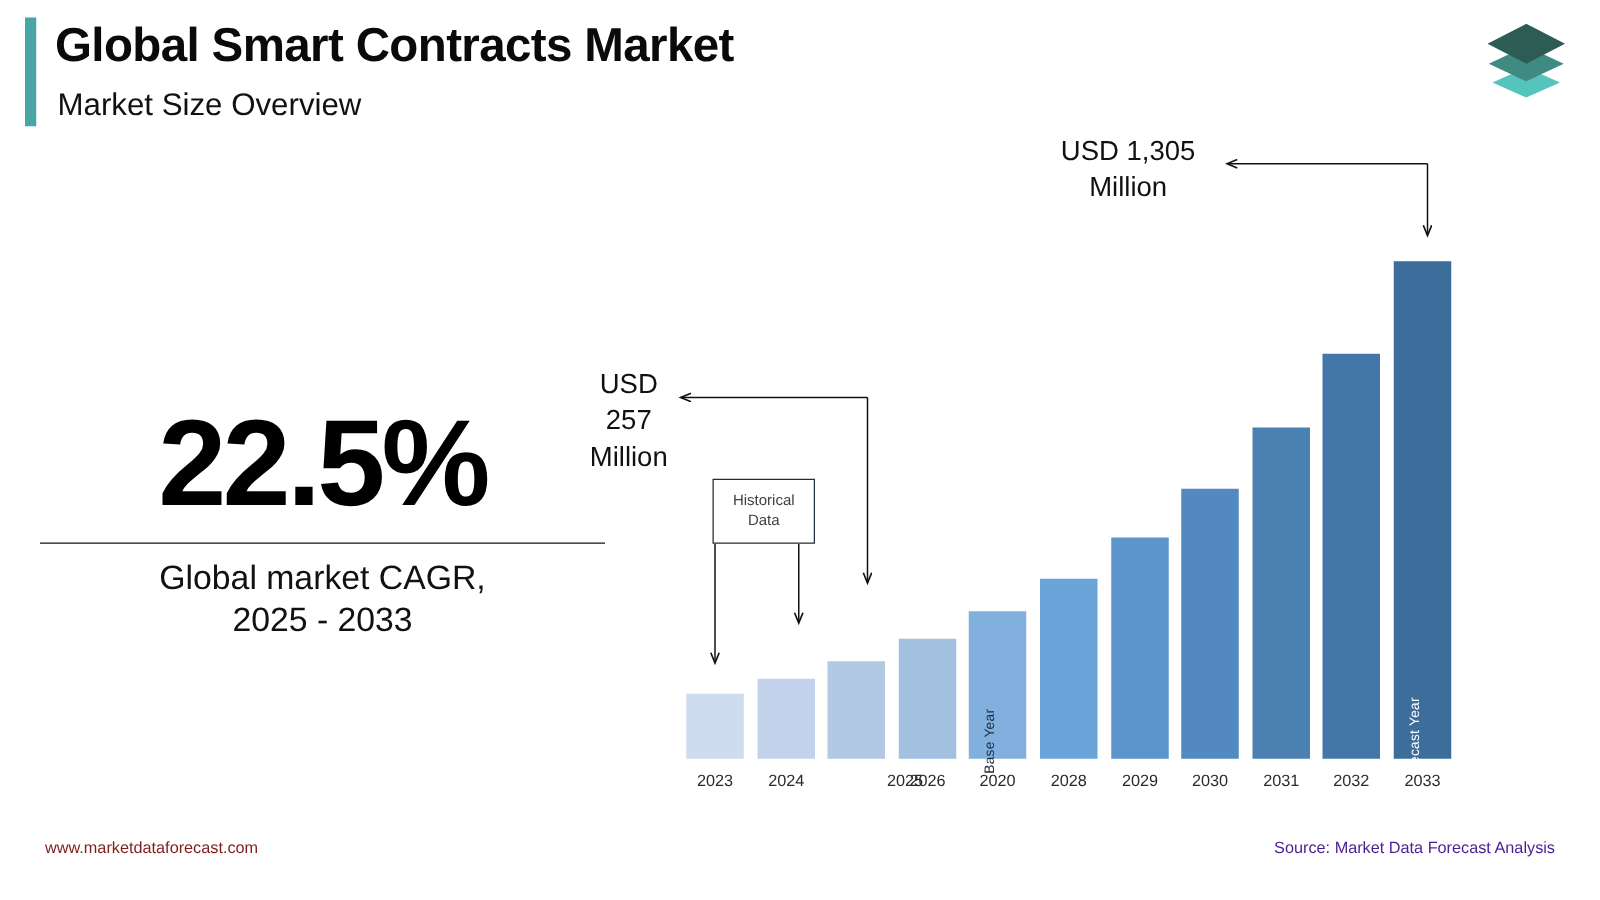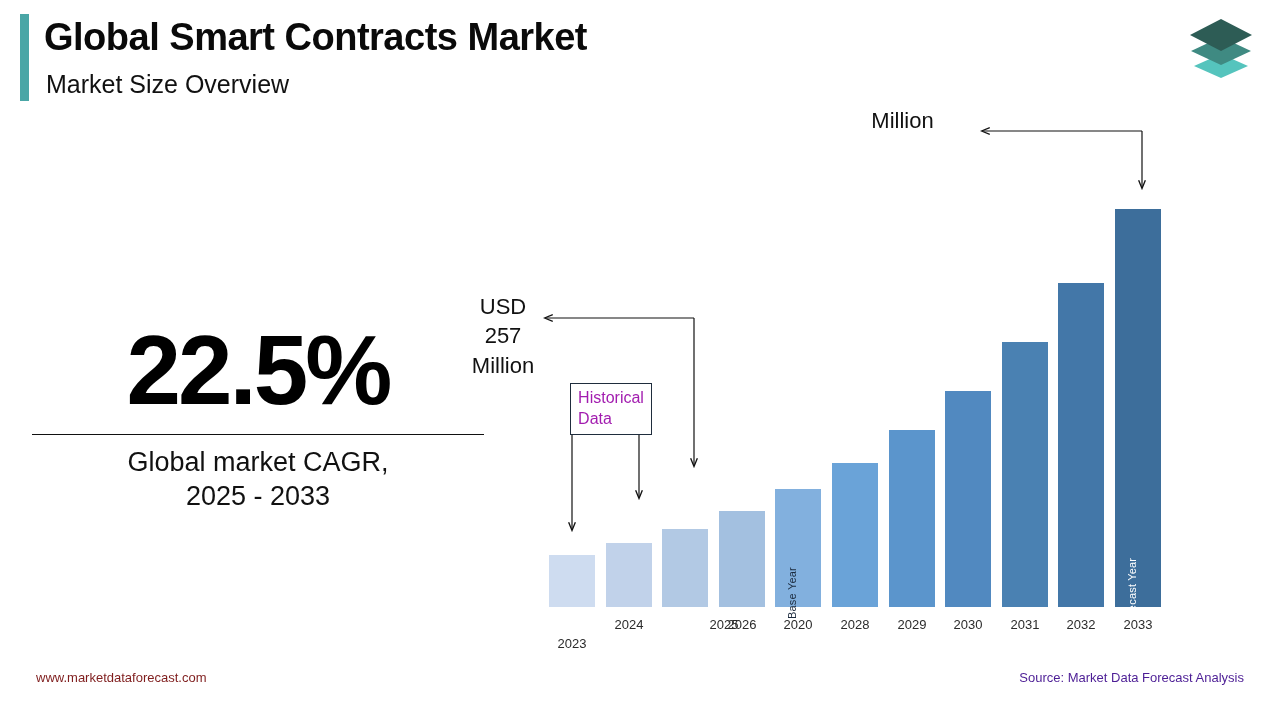--- a/index.html
+++ b/index.html
@@ -124,24 +124,24 @@
     left: 570px; top: 383px;
     width: 82px; height: 52px;
     border: 1px solid #1f2d3d;
     background: #ffffff;
     box-sizing: border-box;
     display: flex;
     align-items: center;
     justify-content: center;
   }
   #hist-box-label {
-    font-size: 16px;
+    font-size: 12px;
     line-height: 1.3;
-    text-align: left;
-    color: #a21caf;
+    text-align: center;
+    color: #404040;
   }
 
   
   #footer-left {
     position: absolute;
     left: 36px; top: 670px;
     font-size: 13px;
     color: #7f1d1d;
   }
   #footer-right {
@@ -204,37 +204,38 @@
 
     <g>
       <path d="M572,435 L572,530" fill="none" stroke="#111111" stroke-width="1.2" marker-end="url(#arrowhead)"></path>
     </g>
     <g>
       <path d="M639,435 L639,498" fill="none" stroke="#111111" stroke-width="1.2" marker-end="url(#arrowhead)"></path>
     </g>
   </svg>
 
   <div class="ann-text" id="ann-end" style="left:820px;top:106px;width:165px;">
+    <div>USD 1,305</div>
     <div>Million</div>
   </div>
 
   <div class="ann-text" id="ann-start" style="left:448px;top:292px;width:110px;">
     <div>USD</div>
     <div>257</div>
     <div>Million</div>
   </div>
 
   <div id="hist-box">
     <div id="hist-box-label">
       <div>Historical</div>
       <div>Data</div>
     </div>
   </div>
 <div class="bar" style="left: 549px; top: 555px; width: 46px; height: 52px; background: rgb(206, 220, 240);"></div>
-    <div class="year-label" style="left: 542px; width: 60px; margin-top: 19px;">2023</div>
+    <div class="year-label" style="left: 542px; width: 60px;">2023</div>
     <div class="bar" style="left: 606px; top: 543px; width: 46px; height: 64px; background: rgb(193, 210, 234);"></div>
     <div class="year-label" style="left: 599px; width: 60px;">2024</div>
     <div class="bar" style="left: 662px; top: 529px; width: 46px; height: 78px; background: rgb(178, 201, 228);"></div>
     <div class="year-label" style="left: 694px; width: 60px;">2025</div>
     <div class="bar" style="left: 719px; top: 511px; width: 46px; height: 96px; background: rgb(163, 192, 224);"></div>
     <div class="year-label" style="left: 712px; width: 60px;">2026</div>
     <div class="bar" style="left: 775px; top: 489px; width: 46px; height: 118px; background: rgb(130, 176, 222);">
       <div class="bar-inner-label base-year-label">Base Year</div>
     </div>
     <div class="year-label" style="left: 768px; width: 60px;">2020</div>

